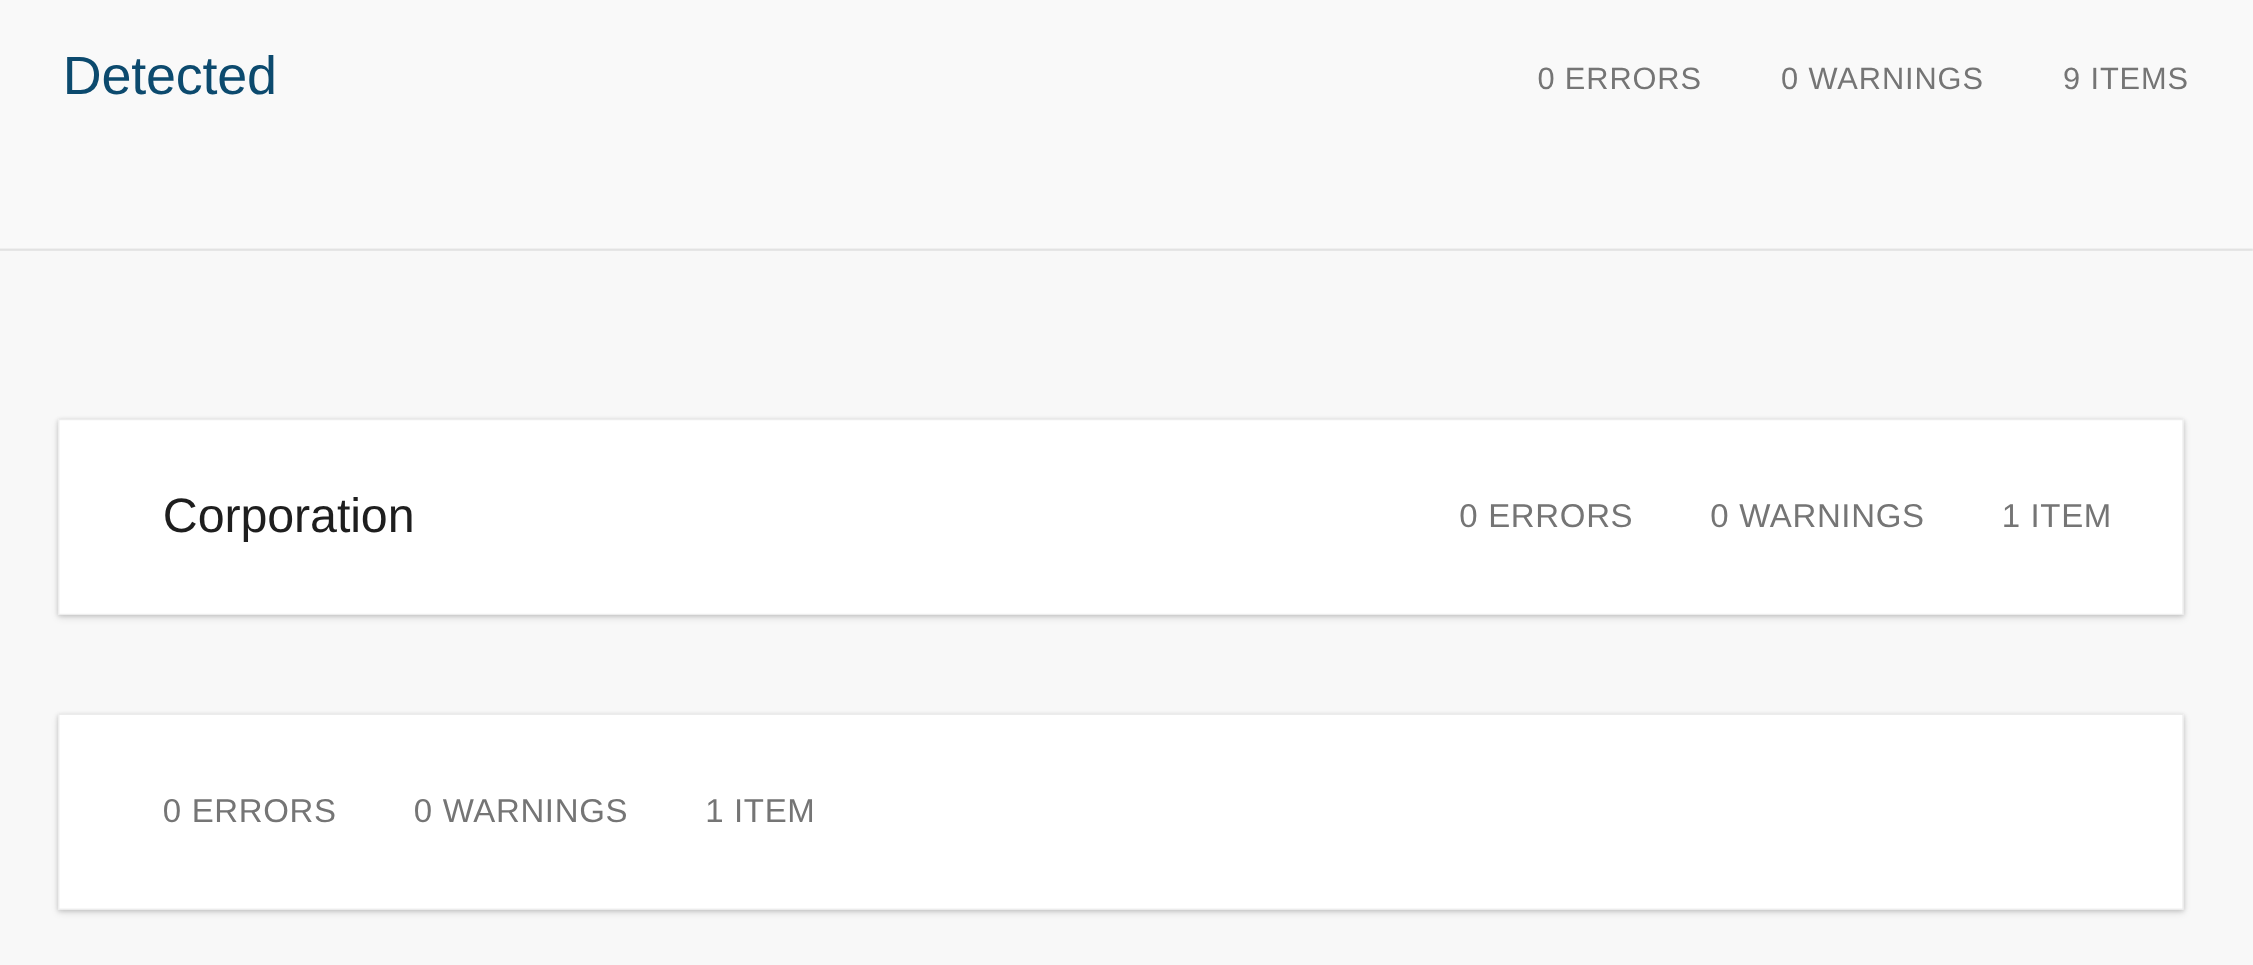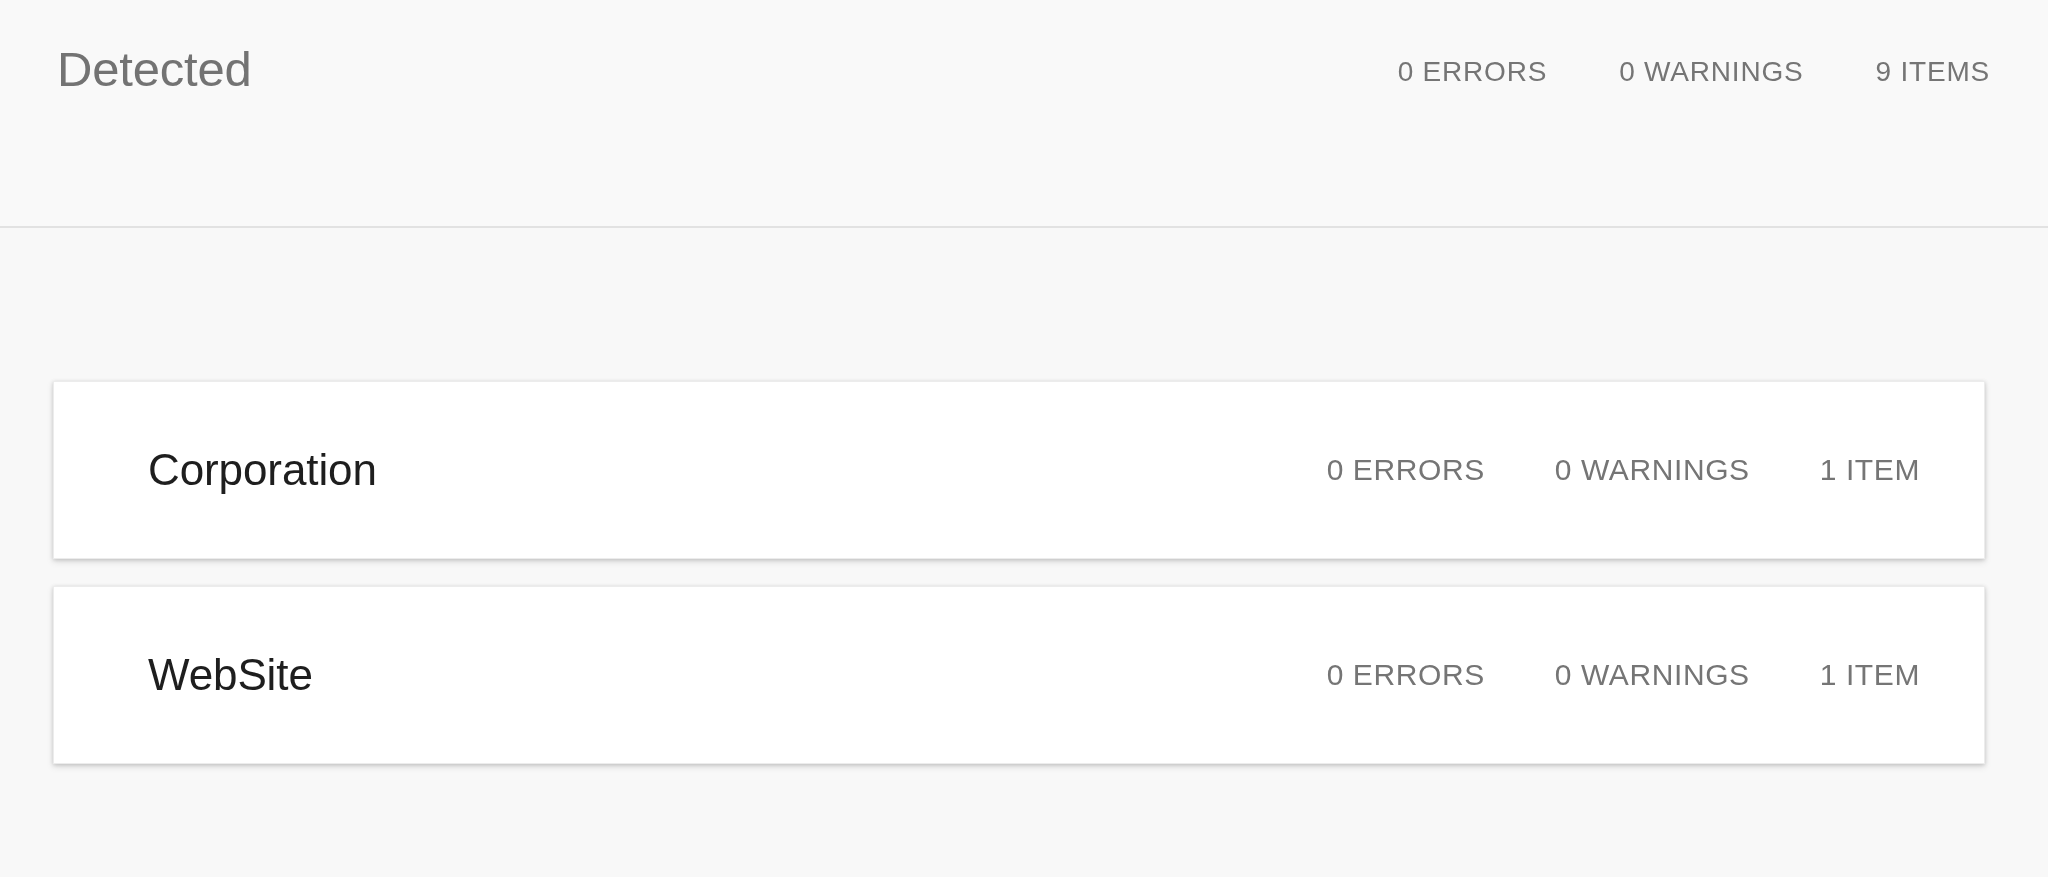--- a/index.html
+++ b/index.html
@@ -36,21 +36,21 @@
     display: flex;
     align-items: flex-start;
     justify-content: space-between;
     padding: 39px 58px 0 57px;
   }
 
   .header-title {
     font-size: 49px;
     line-height: 60px;
     font-weight: 400;
-    color: #737373;
+    color: #0c4a6e;
     letter-spacing: -0.2px;
     white-space: nowrap;
   }
 
   .header-stats {
     display: flex;
     align-items: baseline;
     margin-top: 16px;
   }
 
@@ -78,21 +78,21 @@
     width: 1932px;
     height: 178px;
     background: #ffffff;
     border: 1px solid #ececec;
     box-sizing: border-box;
     box-shadow: 0 1px 4px rgba(0,0,0,0.16), 0 3px 7px rgba(0,0,0,0.10);
     display: flex;
     align-items: center;
     justify-content: space-between;
     padding: 0 64px 0 94px;
-    margin-bottom: 27px;
+    margin-bottom: 90px;
   }
   .card:last-child { margin-bottom: 0; }
 
   .card-label {
     font-size: 44px;
     line-height: 54px;
     font-weight: 400;
     color: #1e1e1e;
     letter-spacing: -0.1px;
     white-space: nowrap;
@@ -134,21 +134,20 @@
     <div class="card">
       <div class="card-label">Corporation</div>
       <div class="card-stats">
         <div class="card-stat">0 ERRORS</div>
         <div class="card-stat">0 WARNINGS</div>
         <div class="card-stat">1 ITEM</div>
       </div>
     </div>
 
     <div class="card">
-      <div class="card-label">WebSite</div>
       <div class="card-stats">
         <div class="card-stat">0 ERRORS</div>
         <div class="card-stat">0 WARNINGS</div>
         <div class="card-stat">1 ITEM</div>
       </div>
     </div>
 
   </div>
 
 </div>

